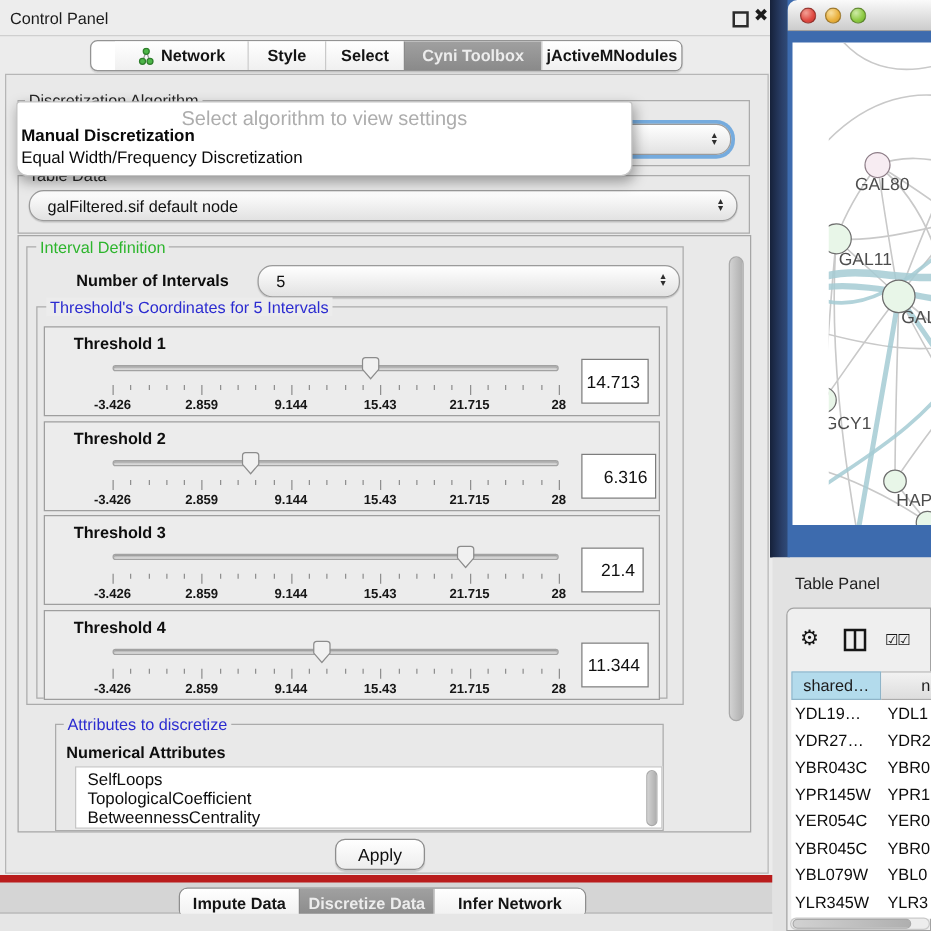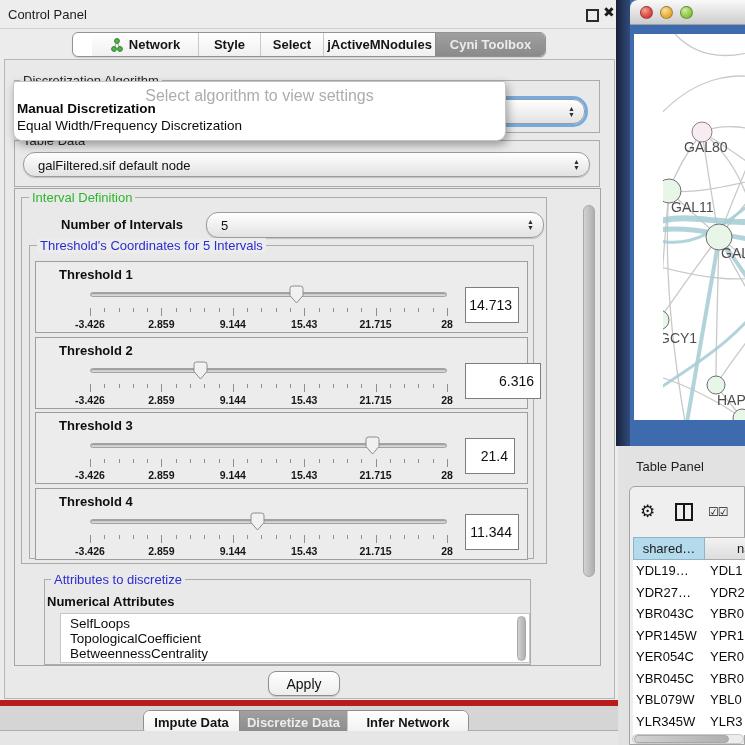--- a/index.html
+++ b/index.html
@@ -89,25 +89,25 @@
             <circle cx="10" cy="11" r="2.4" fill="#4DB648" stroke="#2F7E2C"></circle>
           </svg></span>
         <span>Network</span>
       </div>
       <div class="tab" style="width: 62px;">
         <span>Style</span>
       </div>
       <div class="tab" style="width: 63px;">
         <span>Select</span>
       </div>
+      <div class="tab sel" style="width: 110px;">
+        <span>Cyni Toolbox</span>
+      </div>
       <div class="tab" style="width: 112px;">
         <span>jActiveMNodules</span>
-      </div>
-      <div class="tab sel" style="width: 110px;">
-        <span>Cyni Toolbox</span>
       </div>
     </div>
 
   <div class="abs" id="main-panel"></div>
 
   <div class="abs groupbox" style="left:14px;top:80px;width:586px;height:53px;"></div>
   <div class="abs gtitle" style="left:20px;top:73px;">Discretization Algorithm</div>
   <div class="abs combo" id="algo-combo" style="left:22px;top:99px;width:563px;height:25px;">
     <span class="stepper">▲<br>▼</span>
   </div>
@@ -211,21 +211,21 @@
           <div class="tick" style="left: 411px; top: 46px; height: 8px;"></div>
           <div class="ticklabel" style="left: 54px; top: 56px;">-3.426</div>
           <div class="ticklabel" style="left: 125.4px; top: 56px;">2.859</div>
           <div class="ticklabel" style="left: 196.8px; top: 56px;">9.144</div>
           <div class="ticklabel" style="left: 268.2px; top: 56px;">15.43</div>
           <div class="ticklabel" style="left: 339.6px; top: 56px;">21.715</div>
           <div class="ticklabel" style="left: 411px; top: 56px;">28</div>
           <div style="position: absolute; left: 157.2px; top: 23px; width: 15px; height: 19px;"><svg width="15" height="19">
               <path d="M1,3.5 Q1,1 3.5,1 L11.5,1 Q14,1 14,3.5 L14,10.5 L7.5,18 L1,10.5 Z" fill="#F1F1F1" stroke="#8C8C8C"></path>
             </svg></div>
-          <div class="abs valbox" style="left: 429px; top: 25px; width: 76px; height: 36px; padding-left: 47px;">6.316</div>
+          <div class="abs valbox" style="left: 429px; top: 25px; width: 60px; height: 36px; padding-left: 47px;">6.316</div>
         </div>
         <div class="abs panelbox" style="left: 20px; top: 223px; width: 493px; height: 72px;">
           <div class="abs thr-label" style="left: 23px; top: 5px;">Threshold 3</div>
           <div class="abs track" style="left: 54px; top: 30px; width: 357px;"></div>
           <div class="tick" style="left: 54px; top: 46px; height: 8px;"></div>
           <div class="tick" style="left: 68.3px; top: 46px; height: 4px;"></div>
           <div class="tick" style="left: 82.6px; top: 46px; height: 4px;"></div>
           <div class="tick" style="left: 96.8px; top: 46px; height: 4px;"></div>
           <div class="tick" style="left: 111.1px; top: 46px; height: 4px;"></div>
           <div class="tick" style="left: 125.4px; top: 46px; height: 8px;"></div>
@@ -299,21 +299,21 @@
               <path d="M1,3.5 Q1,1 3.5,1 L11.5,1 Q14,1 14,3.5 L14,10.5 L7.5,18 L1,10.5 Z" fill="#F1F1F1" stroke="#8C8C8C"></path>
             </svg></div>
           <div class="abs valbox" style="left: 429px; top: 25px; width: 54px; height: 36px;">11.344</div>
         </div>
       </div>
 
     <div class="abs scroll-thumb" style="left:568px;top:16px;width:12px;height:372px;"></div>
 
     <div class="abs groupbox" style="left:29px;top:390px;width:487px;height:86px;"></div>
     <div class="abs gtitle blue" style="left:36px;top:383px;">Attributes to discretize</div>
-    <div class="abs" style="left:32px;top:405px;font-size:13px;font-weight:700;color:#0e0e0e;">Numerical Attributes</div>
+    <div class="abs" style="left:38px;top:405px;font-size:13px;font-weight:700;color:#0e0e0e;">Numerical Attributes</div>
     <div class="abs" id="attr-list" style="left:45px;top:424px;width:470px;height:50px;">
       <div id="attr-items">
           <div class="attr-item" style="top: 2px;">SelfLoops</div>
           <div class="attr-item" style="top: 17px;">TopologicalCoefficient</div>
           <div class="attr-item" style="top: 32px;">BetweennessCentrality</div>
         </div>
       <div class="abs scroll-thumb" style="right:3px;top:2px;width:9px;height:45px;"></div>
     </div>
   </div>
 

